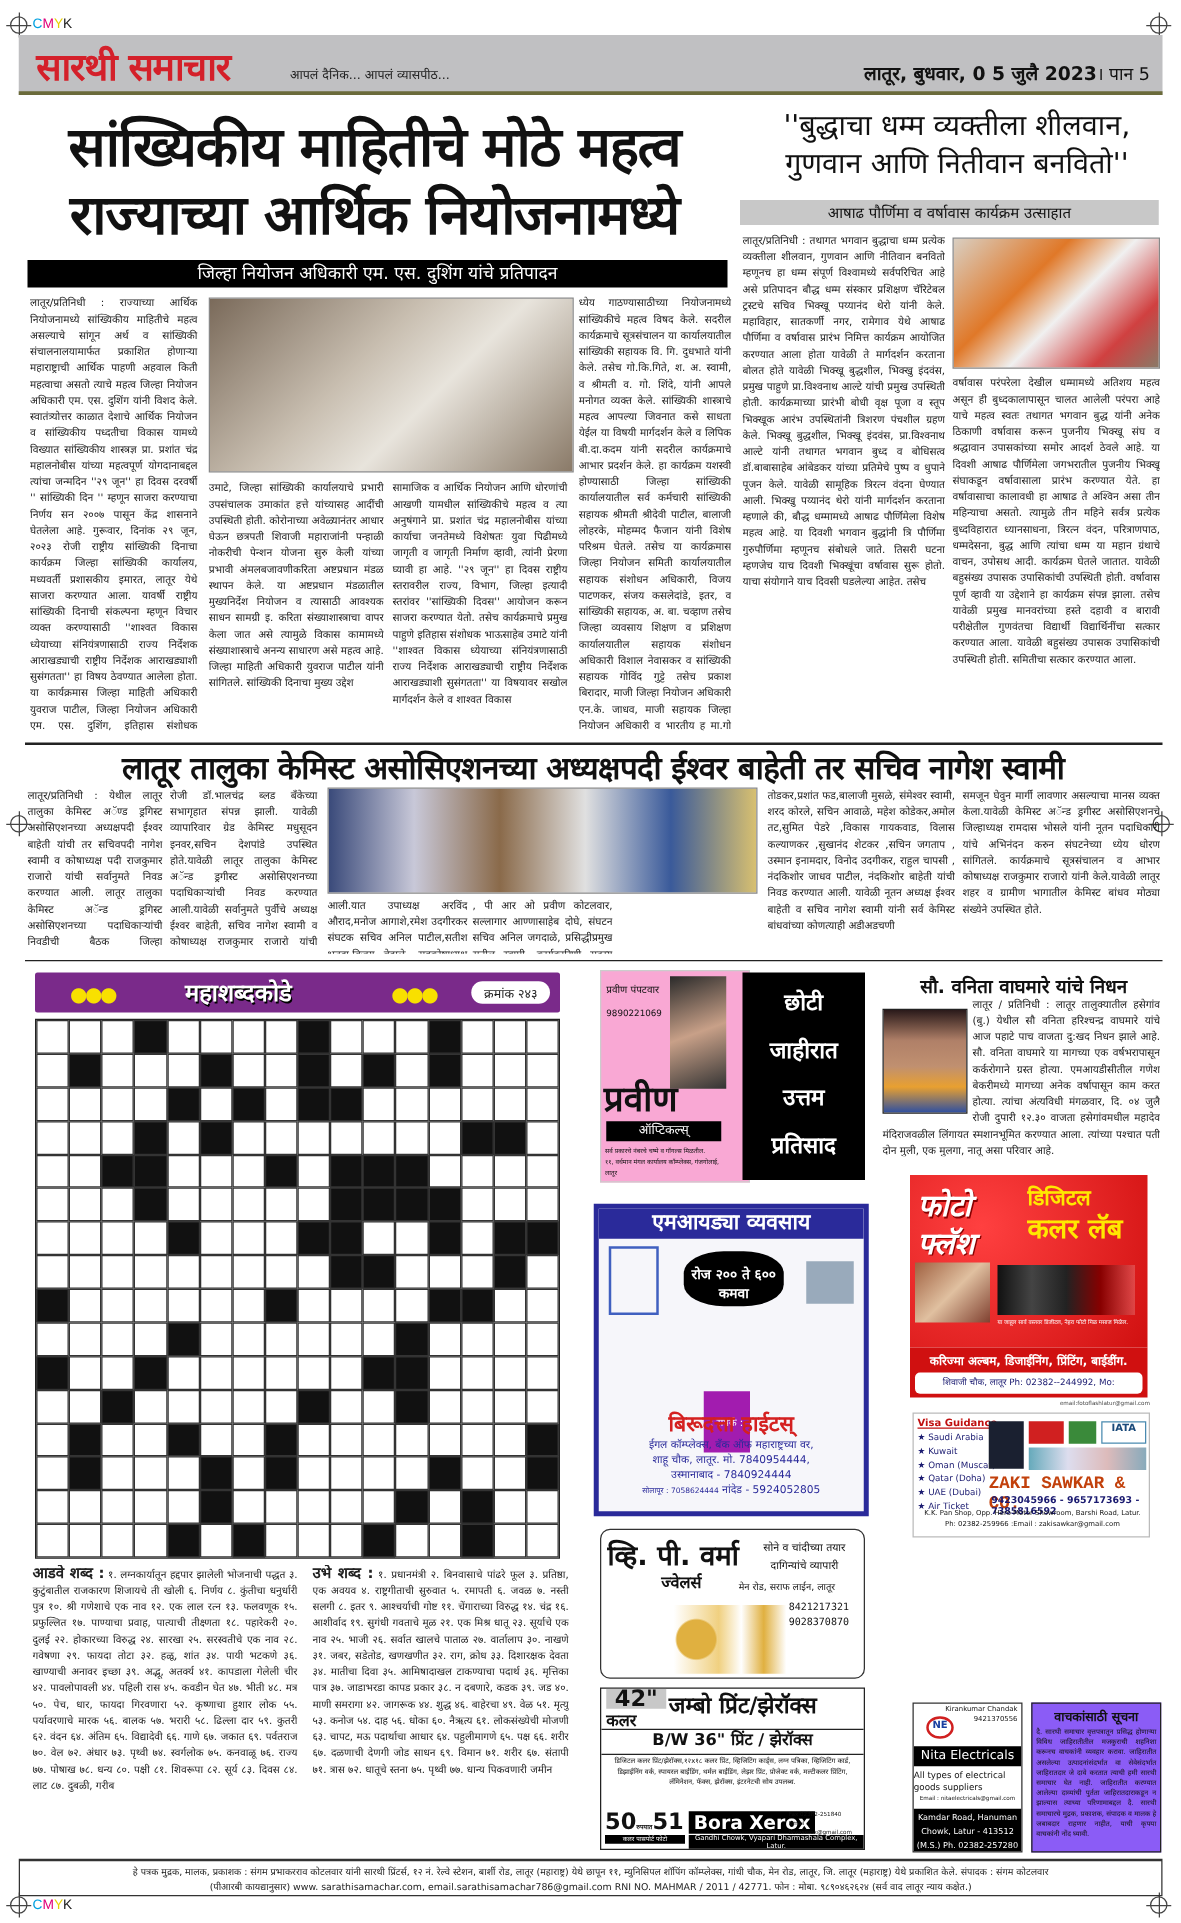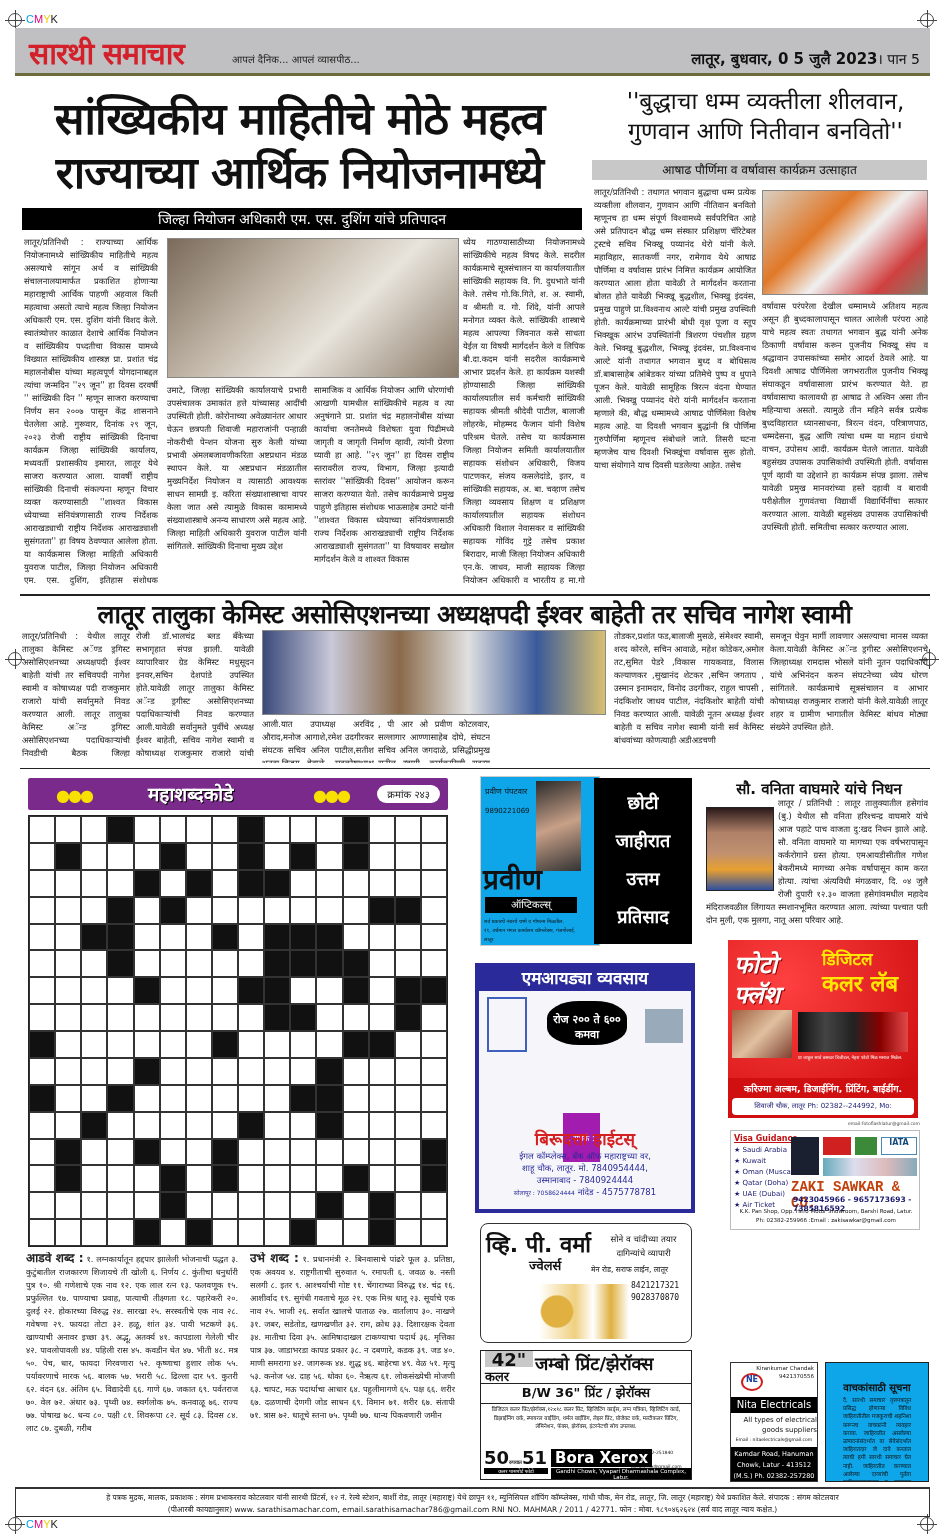--- a/index.html
+++ b/index.html
@@ -346,21 +346,21 @@
     <div class="cell b"></div>
     <div class="cell"></div>
     <div class="cell"></div>
     <div class="cell b"></div>
     <div class="cell"></div>
     <div class="cell"></div>
   </div>
 <div class="abs clues" style="left:26px;top:1252px;width:212px;height:232px;overflow:hidden"><b>आडवे शब्द :</b> <span>१. लग्नकार्यातून हद्दपार झालेली भोजनाची पद्धत ३. कुटुंबातील राजकारण शिजायचे ती खोली ६. निर्णय ८. कुंतीचा धनुर्धारी पुत्र १०. श्री गणेशाचे एक नाव १२. एक लाल रत्न १३. फलवणूक १५. प्रफुल्लित १७. पाण्याचा प्रवाह, पात्याची तीक्ष्णता १८. पहारेकरी २०. दुलई २२. होकारच्या विरुद्ध २४. सारखा २५. सरस्वतीचे एक नाव २८. गवेषणा २९. फायदा तोटा ३२. हळू, शांत ३४. पायी भटकणे ३६. खाण्याची अनावर इच्छा ३९. अद्भू, अतर्क्य ४१. कापडाला गेलेली चीर ४२. पावलोपावली ४४. पहिली रास ४५. कवडीन घेत ४७. भीती ४८. मत्र ५०. पेच, धार, फायदा गिरवणारा ५२. कृष्णाचा हुशार लोक ५५. पर्यावरणाचे मारक ५६. बालक ५७. भरारी ५८. ढिल्ला दार ५९. कुतरी ६२. वंदन ६४. अंतिम ६५. विद्यादेवी ६६. गाणे ६७. जकात ६९. पर्वतराज ७०. वेल ७२. अंधार ७३. पृथ्वी ७४. स्वर्गलोक ७५. कनवाळू ७६. राज्य ७७. पोषाख ७८. धन्य ८०. पक्षी ८१. शिवरूपा ८२. सूर्य ८३. दिवस ८४. लाट ८७. दुबळी, गरीब</span></div>
 <div class="abs clues" style="left:250px;top:1252px;width:205px;height:232px;overflow:hidden"><b>उभे शब्द :</b> <span>१. प्रधानमंत्री २. बिनवासाचे पांढरे फूल ३. प्रतिष्ठा, एक अवयव ४. राष्ट्रगीताची सुरुवात ५. रमापती ६. जवळ ७. नस्ती सलगी ८. इतर ९. आश्चर्याची गोष्ट ११. चेंगाराच्या विरुद्ध १४. चंद्र १६. आशीर्वाद १९. सुगंधी गवताचे मूळ २१. एक मिश्र धातू २३. सूर्याचे एक नाव २५. भाजी २६. सर्वात खालचे पाताळ २७. वार्तालाप ३०. नाखणे ३१. जबर, सडेतोड, खणखणीत ३२. राग, क्रोध ३३. दिशारक्षक देवता ३४. मातीचा दिवा ३५. आमिषादाखल टाकण्याचा पदार्थ ३६. मृत्तिका पात्र ३७. जाडाभरडा कापड प्रकार ३८. न दबणारे, कडक ३९. जड ४०. माणी समरागा ४२. जागरूक ४४. शुद्ध ४६. बाहेरचा ४९. वेळ ५१. मृत्यु ५३. कनोज ५४. दाह ५६. धोका ६०. नैऋत्य ६१. लोकसंख्येची मोजणी ६३. चापट, मऊ पदार्थाचा आधार ६४. पहुलीमागणे ६५. पक्ष ६६. शरीर ६७. दळणाची देणगी जोड साधन ६९. विमान ७१. शरीर ६७. संतापी ७१. त्रास ७२. धातूचे स्तना ७५. पृथ्वी ७७. धान्य पिकवणारी जमीन</span></div>
 
-<div class="ad" style="left:480px;top:776px;width:120px;height:170px;background:#0ea5e9;border:1px solid #ccc">
+<div class="ad" style="left:480px;top:776px;width:120px;height:170px;background:#f9a8d4;border:1px solid #ccc">
   <div style="position:absolute;left:4px;top:8px;font-size:8px">प्रवीण पंपटवार</div>
   <div style="position:absolute;left:4px;top:30px;font-size:7px">9890221069</div>
   <div style="position:absolute;left:55px;top:4px;width:45px;height:90px;background:linear-gradient(160deg,#2a2a2a,#c8a088 50%,#333)"></div>
   <div style="position:absolute;left:2px;top:82px;font-size:28px;font-weight:bold">प्रवीण</div>
   <div style="position:absolute;left:4px;top:120px;width:92px;height:16px;background:#000;color:#fff;text-align:center;font-size:10px;line-height:16px">ऑप्टिकल्स्</div>
   <div style="position:absolute;left:3px;top:140px;width:94px;font-size:5px;line-height:9px">
       <div>सर्व प्रकारचे नंबरचे चष्मे व गॉगल्स मिळतील.</div>
       <div>११, वर्धमान मंगल कार्यालय कॉम्प्लेक्स, गंजगोलाई, लातूर</div>
     </div>
 </div>
@@ -376,21 +376,21 @@
   <div style="background:#2a2a9a;color:#fff;text-align:center;font-size:17px;font-weight:bold;height:24px;line-height:22px">एमआयड्या व्यवसाय</div>
   <div style="position:absolute;left:68px;top:34px;width:80px;height:44px;background:#000;color:#fff;font-size:11px;font-weight:bold;text-align:center;padding-top:10px;border-radius:40%">रोज २०० ते ६०० कमवा</div>
   <div style="position:absolute;left:8px;top:30px;width:40px;height:55px;border:2px solid #4060c0"></div>
   <div style="position:absolute;right:8px;top:42px;width:38px;height:34px;background:#9ab"></div>
   <div style="position:absolute;top:146px;left:84px;background:#a21caf;color:#fff;font-size:8px;padding:19px 5px">: संपर्क :</div>
   <div style="position:absolute;top:160px;width:100%;text-align:center;color:#d42020;font-size:17px;font-weight:bold">बिरूदत्ता हाईटस्</div>
   <div style="position:absolute;top:183px;width:100%;text-align:center;color:#2a2a9a;font-size:8.5px;line-height:12px">
     <div>ईगल कॉम्प्लेक्स, बँक ऑफ महाराष्ट्रच्या वर,</div>
       <div>शाहू चौक, लातूर. मो. 7840954444,</div>
       <div>उस्मानाबाद - 7840924444</div>
-    <div><span style="font-size:6px">सोलापूर : 7058624444</span> <span>नांदेड - 4575778781</span></div>
+    <div><span style="font-size:6px">सोलापूर : 7058624444</span> <span>नांदेड - 5924052805</span></div>
   </div>
 </div>
 
 <div class="abs" style="left:708px;top:778px;width:222px;font-size:15px;font-weight:bold;text-align:center">सौ. वनिता वाघमारे यांचे निधन</div>
 <div class="abs" style="left:706px;top:807px;width:68px;height:84px;border:1px solid #222;background:linear-gradient(180deg,#2a1a1a 0%,#b08068 30%,#c09070 55%,#e8a030 75%,#3050a0)"></div>
 <div class="abs col" style="left:706px;top:797px;width:222px;height:128px;text-indent:0"><span style="float:left;width:72px;height:96px"></span><span>लातूर / प्रतिनिधी : लातूर तालुक्यातील हसेगांव (बु.) येथील सौ वनिता हरिश्चन्द्र वाघमारे यांचे आज पहाटे पाच वाजता दु:खद निधन झाले आहे. सौ. वनिता वाघमारे या मागच्या एक वर्षभरापासून कर्करोगाने ग्रस्त होत्या. एमआयडीसीतील गणेश बेकरीमध्ये मागच्या अनेक वर्षापासून काम करत होत्या. त्यांचा अंत्यविधी मंगळवार, दि. ०४ जुलै रोजी दुपारी १२.३० वाजता हसेगांवमधील महादेव मंदिराजवळील लिंगायत स्मशानभूमित करण्यात आला. त्यांच्या पश्चात पती दोन मुली, एक मुलगा, नातू असा परिवार आहे.</span></div>
 
 <div class="ad" style="left:728px;top:940px;width:190px;height:138px;background:radial-gradient(circle at 30% 30%,#ff4040,#d01010)">
   <div style="position:absolute;left:6px;top:10px;color:#fff;font-size:24px;font-weight:bold;line-height:30px;font-style:italic;text-shadow:1px 1px 0 #800">
       <div>फोटो</div>
@@ -464,33 +464,33 @@
   <div style="position:absolute;left:70px;top:117px;width:140px;background:#000;color:#fff;font-size:5.5px;text-align:center">Gandhi Chowk, Vyapari Dharmashala Complex, Latur.</div>
 </div>
 
 <div class="ad" style="left:730px;top:1362px;width:88px;height:120px;border:1px solid #333;background:#fff">
   <div style="position:absolute;right:3px;top:1px;font-size:5.5px;text-align:right;line-height:8px">
       <div>Kirankumar Chandak</div>
       <div>9421370556</div>
     </div>
   <div style="position:absolute;left:10px;top:10px;width:22px;height:18px;border:2px solid #d02020;border-radius:50%;color:#1a40a0;font-size:8px;font-weight:bold;text-align:center">NE</div>
   <div style="position:absolute;left:0;top:34px;width:100%;background:#000;color:#fff;font-size:10px;text-align:center;line-height:16px">Nita Electricals</div>
-  <div style="position:absolute;left:0;top:52px;width:100%;font-size:7px;text-align:right;line-height:10px">
+  <div style="position:absolute;left:0;top:52px;width:100%;font-size:7px;text-align:left;line-height:10px">
       <div>All types of electrical</div>
       <div>goods suppliers</div>
     </div>
   <div style="position:absolute;left:0;top:74px;width:100%;font-size:4.5px;text-align:center">Email : nitaelectricals@gmail.com</div>
   <div style="position:absolute;left:0;top:84px;width:100%;height:36px;background:#000;color:#fff;font-size:6.5px;text-align:center;line-height:11px;padding-top:2px">
       <div>Kamdar Road, Hanuman</div>
       <div>Chowk, Latur - 413512</div>
       <div>(M.S.) Ph. 02382-257280</div>
     </div>
 </div>
 
-<div class="ad" style="left:825px;top:1362px;width:104px;height:120px;border:1.5px solid #222;background:#0ea5e9;padding:17px">
+<div class="ad" style="left:825px;top:1362px;width:104px;height:120px;border:1.5px solid #222;background:#8b5cf6;padding:3px">
   <div style="font-size:10px;font-weight:bold;text-align:center;margin-bottom:2px">वाचकांसाठी सूचना</div>
   <div style="font-size:5.6px;line-height:8.2px;text-align:justify">दै. सारथी समाचार वृत्तपत्रातून प्रसिद्ध होणाऱ्या विविध जाहिरातीतील मजकुराची शहनिशा करूनच वाचकांनी व्यवहार करावा. जाहिरातीत असलेल्या उत्पादनांसंदर्भात वा सेवेसंदर्भात जाहिरातदार जे दावे करतात त्याची हमी सारथी समाचार घेत नाही. जाहिरातीत करण्यात आलेल्या दाव्यांची पुर्तता जाहिरातदाराकडून न झाल्यास त्याच्या परिणामाबद्दल दै. सारथी समाचारचे मुद्रक, प्रकाशक, संपादक व मालक हे जबाबदार राहणार नाहीत, याची कृपया वाचकांनी नोंद घ्यावी.</div>
 </div>
 
 <div class="abs footer">
   <div>हे पत्रक मुद्रक, मालक, प्रकाशक : संगम प्रभाकरराव कोटलवार यांनी सारथी प्रिंटर्स, १२ नं. रेल्वे स्टेशन, बार्शी रोड, लातूर (महाराष्ट्र) येथे छापून ११, म्युनिसिपल शॉपिंग कॉम्प्लेक्स, गांधी चौक, मेन रोड, लातूर, जि. लातूर (महाराष्ट्र) येथे प्रकाशित केले. संपादक : संगम कोटलवार</div>
   <div>(पीआरबी कायद्यानुसार) www. sarathisamachar.com, email.sarathisamachar786@gmail.com RNI NO. MAHMAR / 2011 / 42771. फोन : मोबा. ९८९०४६२६२४ (सर्व वाद लातूर न्याय कक्षेत.)</div>
 </div>
 
 </body></html>

